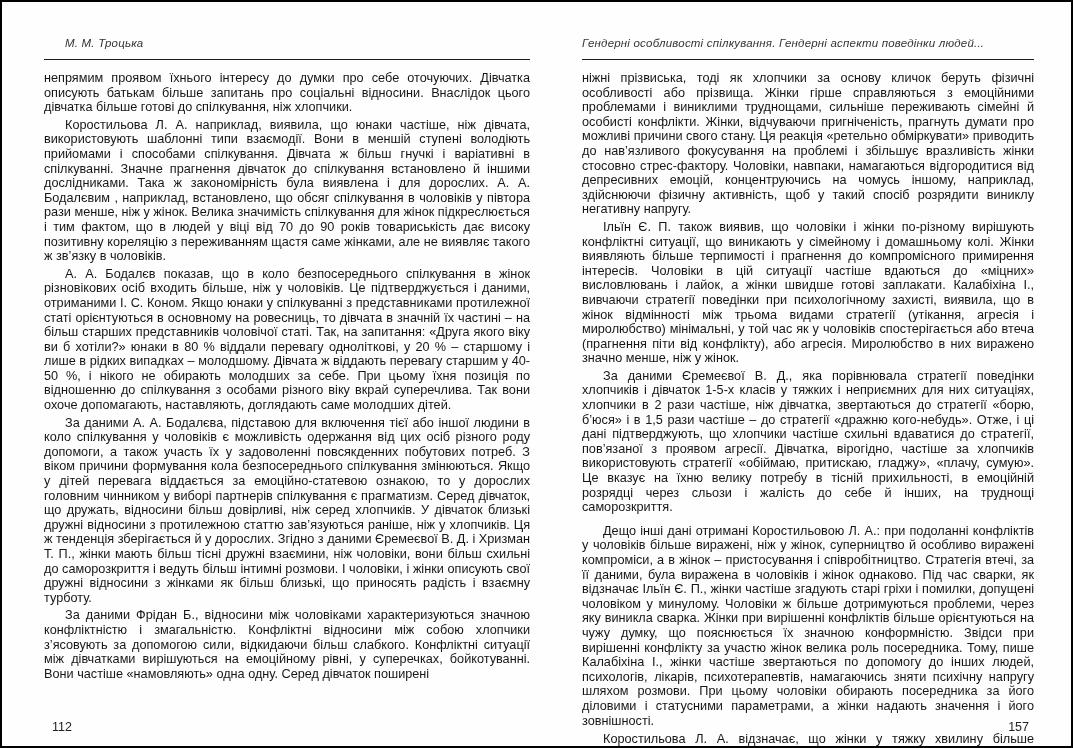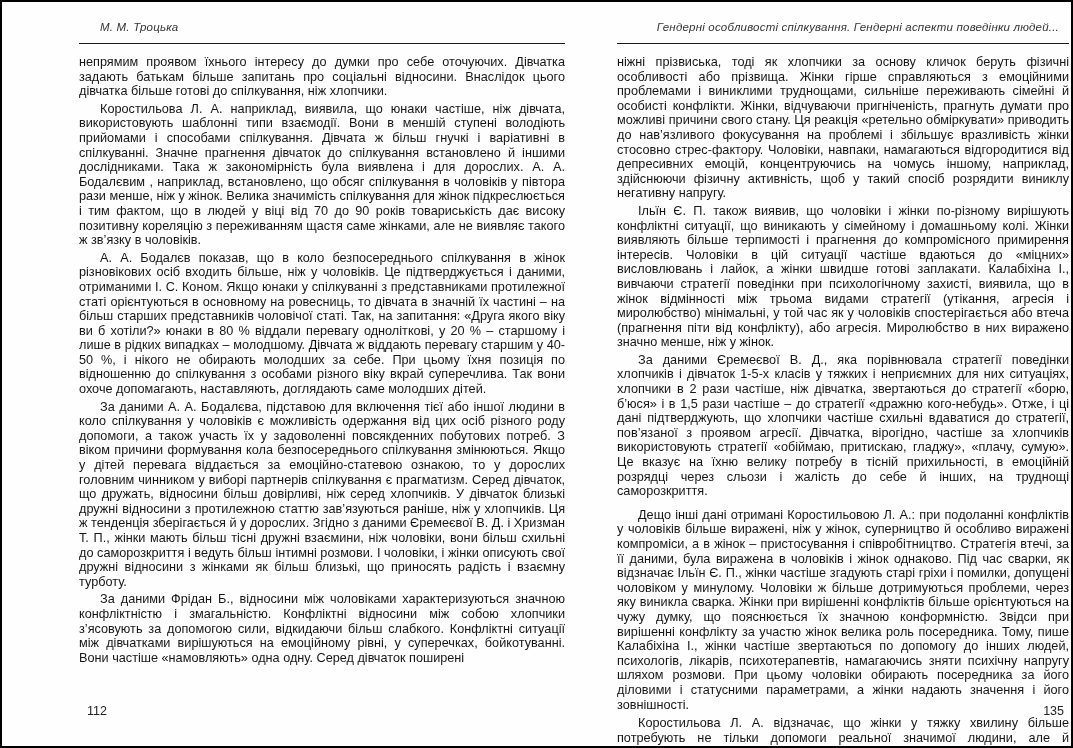--- a/index.html
+++ b/index.html
@@ -12,39 +12,38 @@
     position: relative;
     width: 1073px;
     height: 748px;
     box-sizing: border-box;
     background: #fefefe;
     border: 2px solid #000000;
     overflow: hidden;
   }
   .page {
     position: absolute;
-    top: 12px;
+    top: 28px;
     height: 716px;
-    margin-left: 35px;
   }
   .page-left  { left: 42px;  width: 486px; }
   .page-right { left: 580px; width: 452px; }
 
   .running-head {
     margin-top: 7px;
     padding-bottom: 9px;
     border-bottom: 1px solid #1b1b1b;
     font-style: italic;
     font-size: 11.5px;
     line-height: 13px;
     color: #343434;
     letter-spacing: 0.2px;
   }
   .running-head.rh-left  { text-align: left;  padding-left: 21px; }
-  .running-head.rh-right { text-align: right; padding-right: 10px; }
+  .running-head.rh-right { padding-right: 10px; }
 
   .body-text {
     margin-top: 11px;
     font-size: 12.7px;
     line-height: 14.6px;
     text-align: justify;
     color: #161616;
   }
   .para { margin: 0 0 3px 0; text-indent: 21px; }
   .para.no-indent { text-indent: 0; }
@@ -63,36 +62,36 @@
 </head>
 <body>
 
 <div class="spread">
 
   <section class="page page-left">
     <header class="running-head rh-left">
       <span>М. М. Троцька</span>
     </header>
     <div class="body-text">
-      <p class="para no-indent">непрямим проявом їхнього інтересу до думки про себе оточуючих. Дівчатка задають батькам більше запитань про соціальні відносини. Внаслідок цього дівчатка більше готові до спілкування, ніж хлопчики.</p>
+      <p class="para no-indent">непрямим проявом їхнього інтересу до думки про себе оточуючих. Дівчатка описують батькам більше запитань про соціальні відносини. Внаслідок цього дівчатка більше готові до спілкування, ніж хлопчики.</p>
       <p class="para">Коростильова Л. А. наприклад, виявила, що юнаки частіше, ніж дівчата, використовують шаблонні типи взаємодії. Вони в меншій ступені володіють прийомами і способами спілкування. Дівчата ж більш гнучкі і варіативні в спілкуванні. Значне прагнення дівчаток до спілкування встановлено й іншими дослідниками. Така ж закономірність була виявлена і для дорослих. А. А. Бодалєвим , наприклад, встановлено, що обсяг спілкування в чоловіків у півтора рази менше, ніж у жінок. Велика значимість спілкування для жінок підкреслюється і тим фактом, що в людей у віці від 70 до 90 років товариськість дає високу позитивну кореляцію з переживанням щастя саме жінками, але не виявляє такого ж зв’язку в чоловіків.</p>
       <p class="para">А. А. Бодалєв показав, що в коло безпосереднього спілкування в жінок різновікових осіб входить більше, ніж у чоловіків. Це підтверджується і даними, отриманими І. С. Коном. Якщо юнаки у спілкуванні з представниками протилежної статі орієнтуються в основному на ровесниць, то дівчата в значній їх частині – на більш старших представників чоловічої статі. Так, на запитання: «Друга якого віку ви б хотіли?» юнаки в 80 % віддали перевагу одноліткові, у 20 % – старшому і лише в рідких випадках – молодшому. Дівчата ж віддають перевагу старшим у 40-50 %, і нікого не обирають молодших за себе. При цьому їхня позиція по відношенню до спілкування з особами різного віку вкрай суперечлива. Так вони охоче допомагають, наставляють, доглядають саме молодших дітей.</p>
       <p class="para">За даними А. А. Бодалєва, підставою для включення тієї або іншої людини в коло спілкування у чоловіків є можливість одержання від цих осіб різного роду допомоги, а також участь їх у задоволенні повсякденних побутових потреб. З віком причини формування кола безпосереднього спілкування змінюються. Якщо у дітей перевага віддається за емоційно-статевою ознакою, то у дорослих головним чинником у виборі партнерів спілкування є прагматизм. Серед дівчаток, що дружать, відносини більш довірливі, ніж серед хлопчиків. У дівчаток близькі дружні відносини з протилежною статтю зав’язуються раніше, ніж у хлопчиків. Ця ж тенденція зберігається й у дорослих. Згідно з даними Єремеєвої В. Д. і Хризман Т. П., жінки мають більш тісні дружні взаємини, ніж чоловіки, вони більш схильні до саморозкриття і ведуть більш інтимні розмови. І чоловіки, і жінки описують свої дружні відносини з жінками як більш близькі, що приносять радість і взаємну турботу.</p>
       <p class="para">За даними Фрідан Б., відносини між чоловіками характеризуються значною конфліктністю і змагальністю. Конфліктні відносини між собою хлопчики з’ясовують за допомогою сили, відкидаючи більш слабкого. Конфліктні ситуації між дівчатками вирішуються на емоційному рівні, у суперечках, бойкотуванні. Вони частіше «намовляють» одна одну. Серед дівчаток поширені</p>
     </div>
     <div class="folio folio-left">112</div>
   </section>
 
   <section class="page page-right">
     <header class="running-head rh-right">
       <span>Гендерні особливості спілкування. Гендерні аспекти поведінки людей...</span>
     </header>
     <div class="body-text">
       <p class="para no-indent">ніжні прізвиська, тоді як хлопчики за основу кличок беруть фізичні особливості або прізвища. Жінки гірше справляються з емоційними проблемами і виниклими труднощами, сильніше переживають сімейні й особисті конфлікти. Жінки, відчуваючи пригніченість, прагнуть думати про можливі причини свого стану. Ця реакція «ретельно обміркувати» приводить до нав’язливого фокусування на проблемі і збільшує вразливість жінки стосовно стрес-фактору. Чоловіки, навпаки, намагаються відгородитися від депресивних емоцій, концентруючись на чомусь іншому, наприклад, здійснюючи фізичну активність, щоб у такий спосіб розрядити виниклу негативну напругу.</p>
       <p class="para">Ільїн Є. П. також виявив, що чоловіки і жінки по-різному вирішують конфліктні ситуації, що виникають у сімейному і домашньому колі. Жінки виявляють більше терпимості і прагнення до компромісного примирення інтересів. Чоловіки в цій ситуації частіше вдаються до «міцних» висловлювань і лайок, а жінки швидше готові заплакати. Калабіхіна І., вивчаючи стратегії поведінки при психологічному захисті, виявила, що в жінок відмінності між трьома видами стратегії (утікання, агресія і миролюбство) мінімальні, у той час як у чоловіків спостерігається або втеча (прагнення піти від конфлікту), або агресія. Миролюбство в них виражено значно менше, ніж у жінок.</p>
       <p class="para">За даними Єремеєвої В. Д., яка порівнювала стратегії поведінки хлопчиків і дівчаток 1-5-х класів у тяжких і неприємних для них ситуаціях, хлопчики в 2 рази частіше, ніж дівчатка, звертаються до стратегії «борю, б’юся» і в 1,5 рази частіше – до стратегії «дражню кого-небудь». Отже, і ці дані підтверджують, що хлопчики частіше схильні вдаватися до стратегії, пов’язаної з проявом агресії. Дівчатка, вірогідно, частіше за хлопчиків використовують стратегії «обіймаю, притискаю, гладжу», «плачу, сумую». Це вказує на їхню велику потребу в тісній прихильності, в емоційній розрядці через сльози і жалість до себе й інших, на труднощі саморозкриття.</p>
       <p class="para gap-before">Дещо інші дані отримані Коростильовою Л. А.: при подоланні конфліктів у чоловіків більше виражені, ніж у жінок, суперництво й особливо виражені компроміси, а в жінок – пристосування і співробітництво. Стратегія втечі, за її даними, була виражена в чоловіків і жінок однаково. Під час сварки, як відзначає Ільїн Є. П., жінки частіше згадують старі гріхи і помилки, допущені чоловіком у минулому. Чоловіки ж більше дотримуються проблеми, через яку виникла сварка. Жінки при вирішенні конфліктів більше орієнтуються на чужу думку, що пояснюється їх значною конформністю. Звідси при вирішенні конфлікту за участю жінок велика роль посередника. Тому, пише Калабіхіна І., жінки частіше звертаються по допомогу до інших людей, психологів, лікарів, психотерапевтів, намагаючись зняти психічну напругу шляхом розмови. При цьому чоловіки обирають посередника за його діловими і статусними параметрами, а жінки надають значення і його зовнішності.</p>
       <p class="para gap-before-sm">Коростильова Л. А. відзначає, що жінки у тяжку хвилину більше потребують не тільки допомоги реальної значимої людини, але й «уявлюваної»</p>
     </div>
-    <div class="folio folio-right">135</div>
+    <div class="folio folio-right">157</div>
   </section>
 
 </div>
 
 </body></html>

